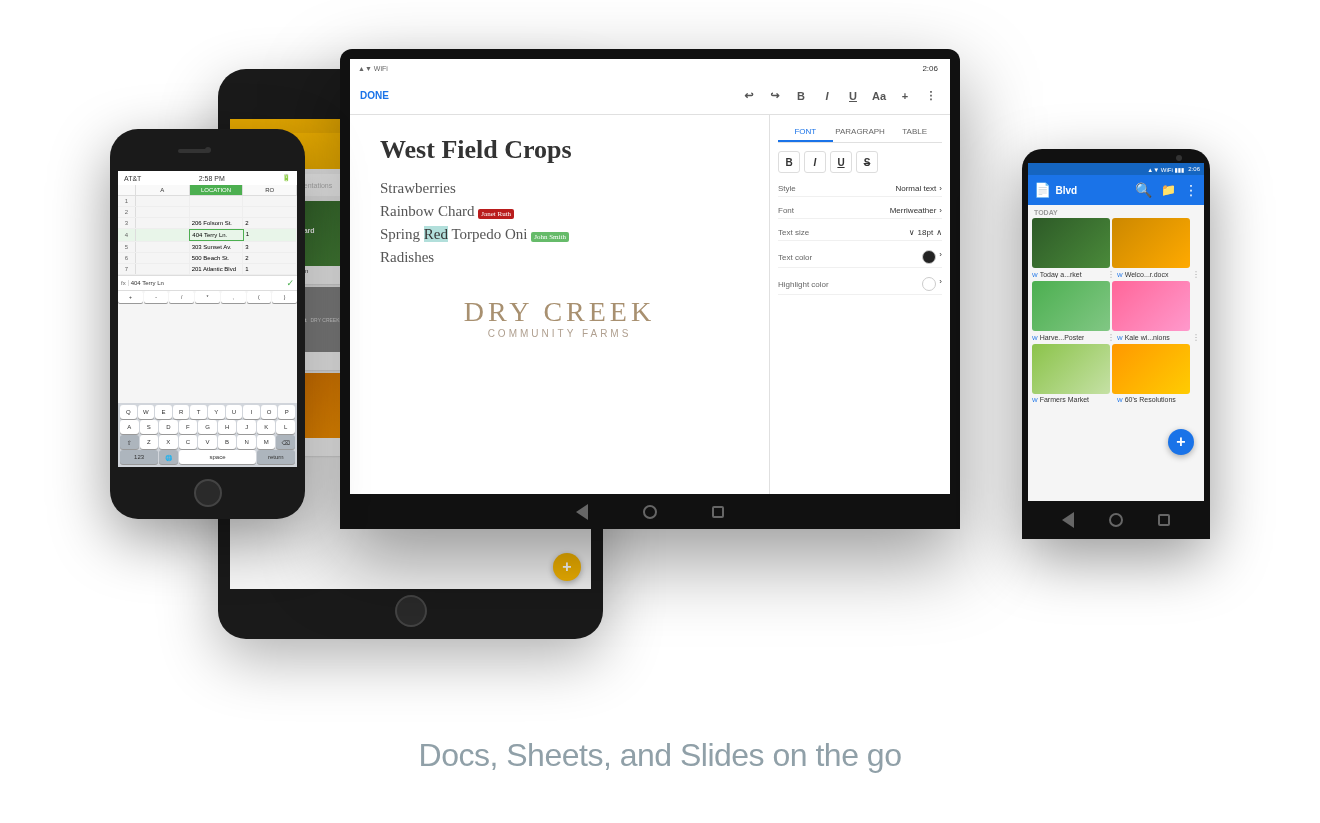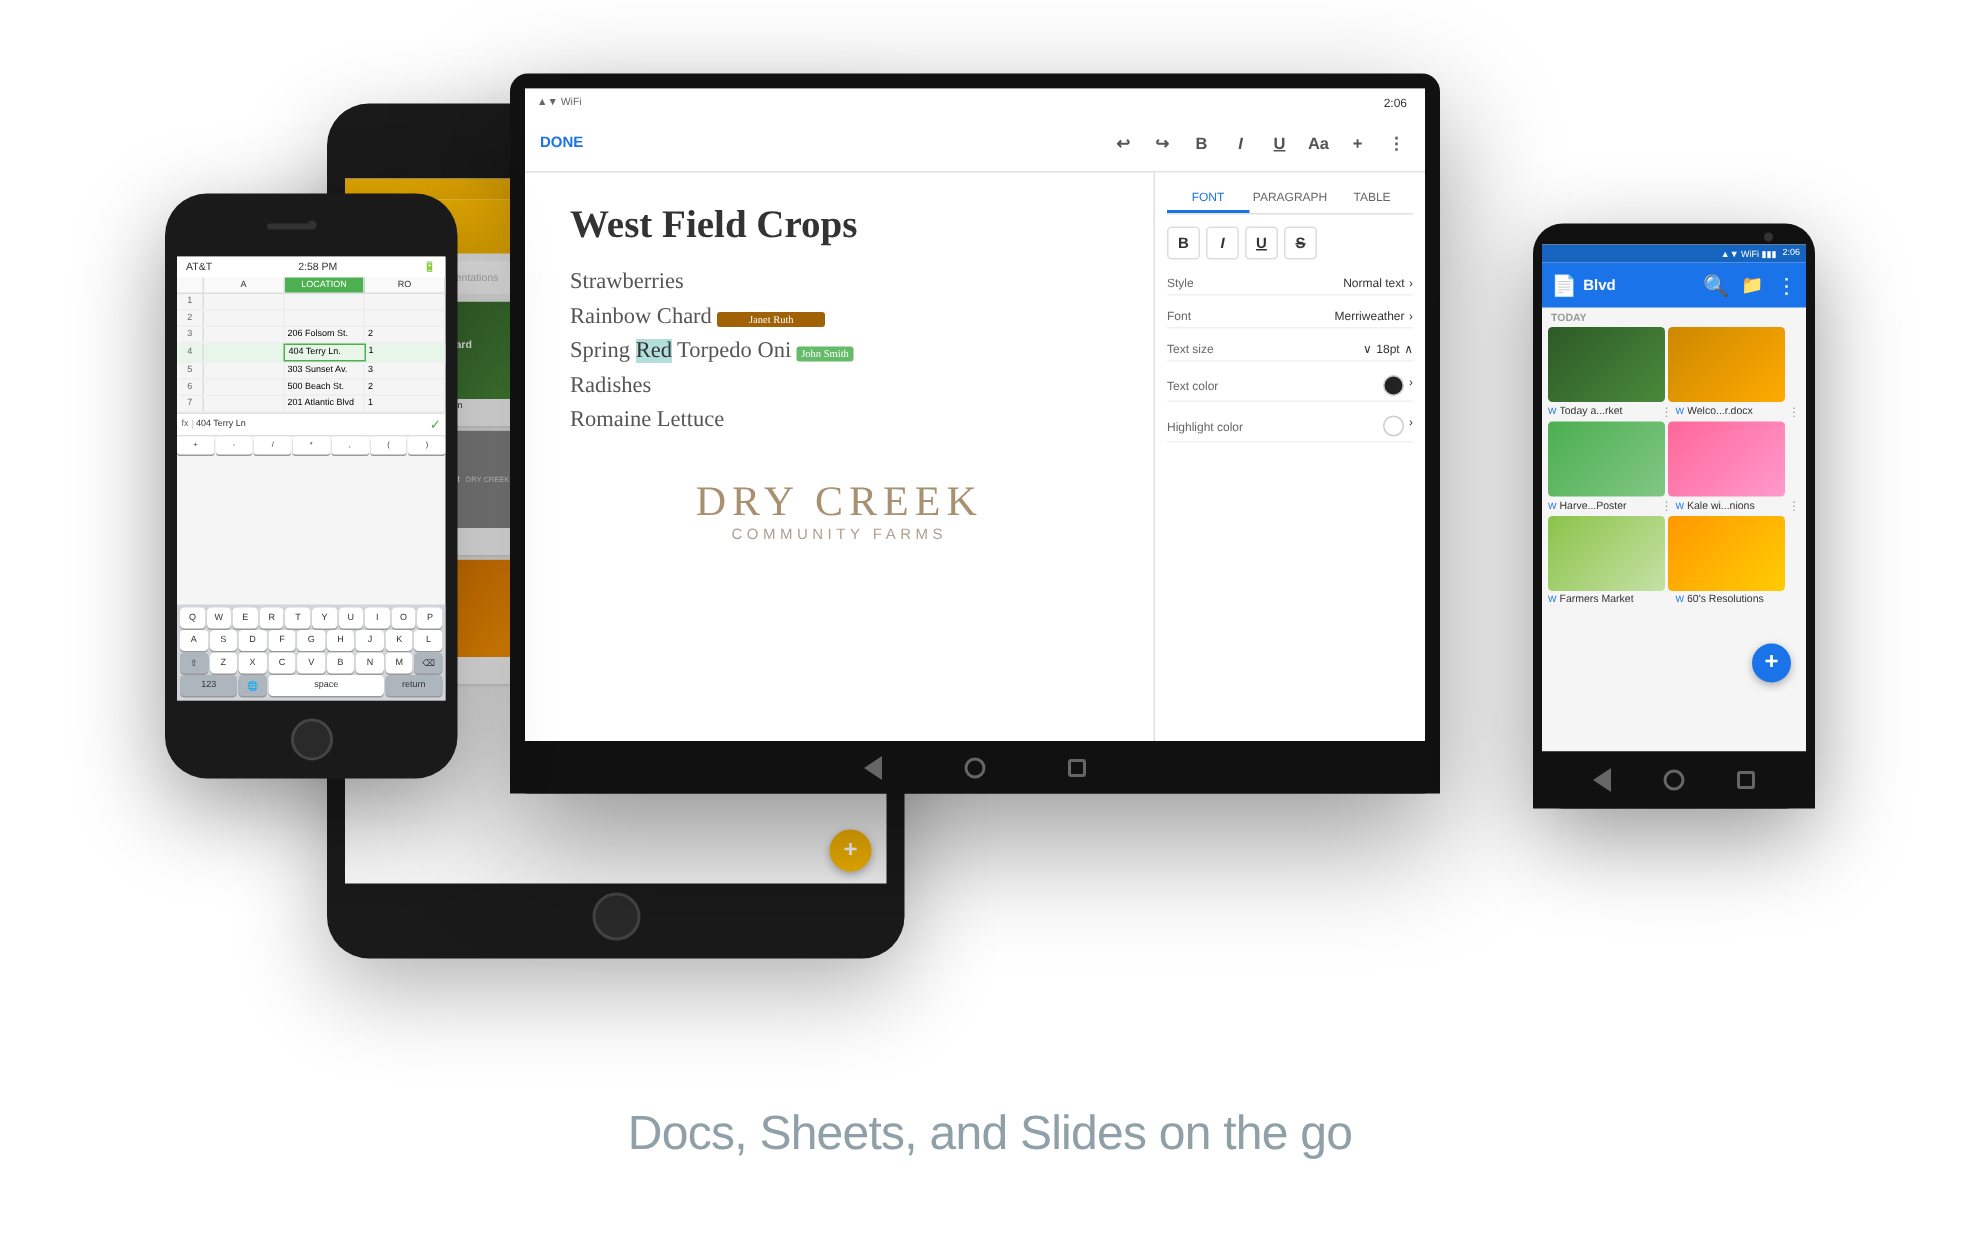--- a/index.html
+++ b/index.html
@@ -892,24 +892,23 @@
         <span class="toolbar-icon">+</span>
         <span class="toolbar-icon">⋮</span>
       </div>
 
       <div class="tablet-main">
 
         <div class="tablet-doc">
           <div class="doc-title">West Field Crops</div>
           <ul class="doc-list">
             <li>Strawberries</li>
-            <li>Rainbow Chard <span style="background:#a16207;color:white;font-size:7px;padding:1px 21px;border-radius:2px;">Janet Ruth</span></li>
+            <li>Rainbow Chard <span style="background:#b91c1c;color:white;font-size:7px;padding:1px 3px;border-radius:2px;">Janet Ruth</span></li>
             <li>Spring <span class="highlight-green">Red</span> Torpedo Oni <span style="background:#66bb6a;color:white;font-size:7px;padding:1px 3px;border-radius:2px;margin-top:12px;">John Smith</span></li>
             <li>Radishes</li>
-            <li>Romaine Lettuce</li>
           </ul>
           <div class="doc-logo">
             <div class="doc-logo-title">DRY CREEK</div>
             <div class="doc-logo-sub">COMMUNITY FARMS</div>
           </div>
         </div>
 
         <div class="tablet-sidebar">
           <div class="format-tabs">
             <div class="format-tab active">FONT</div>

